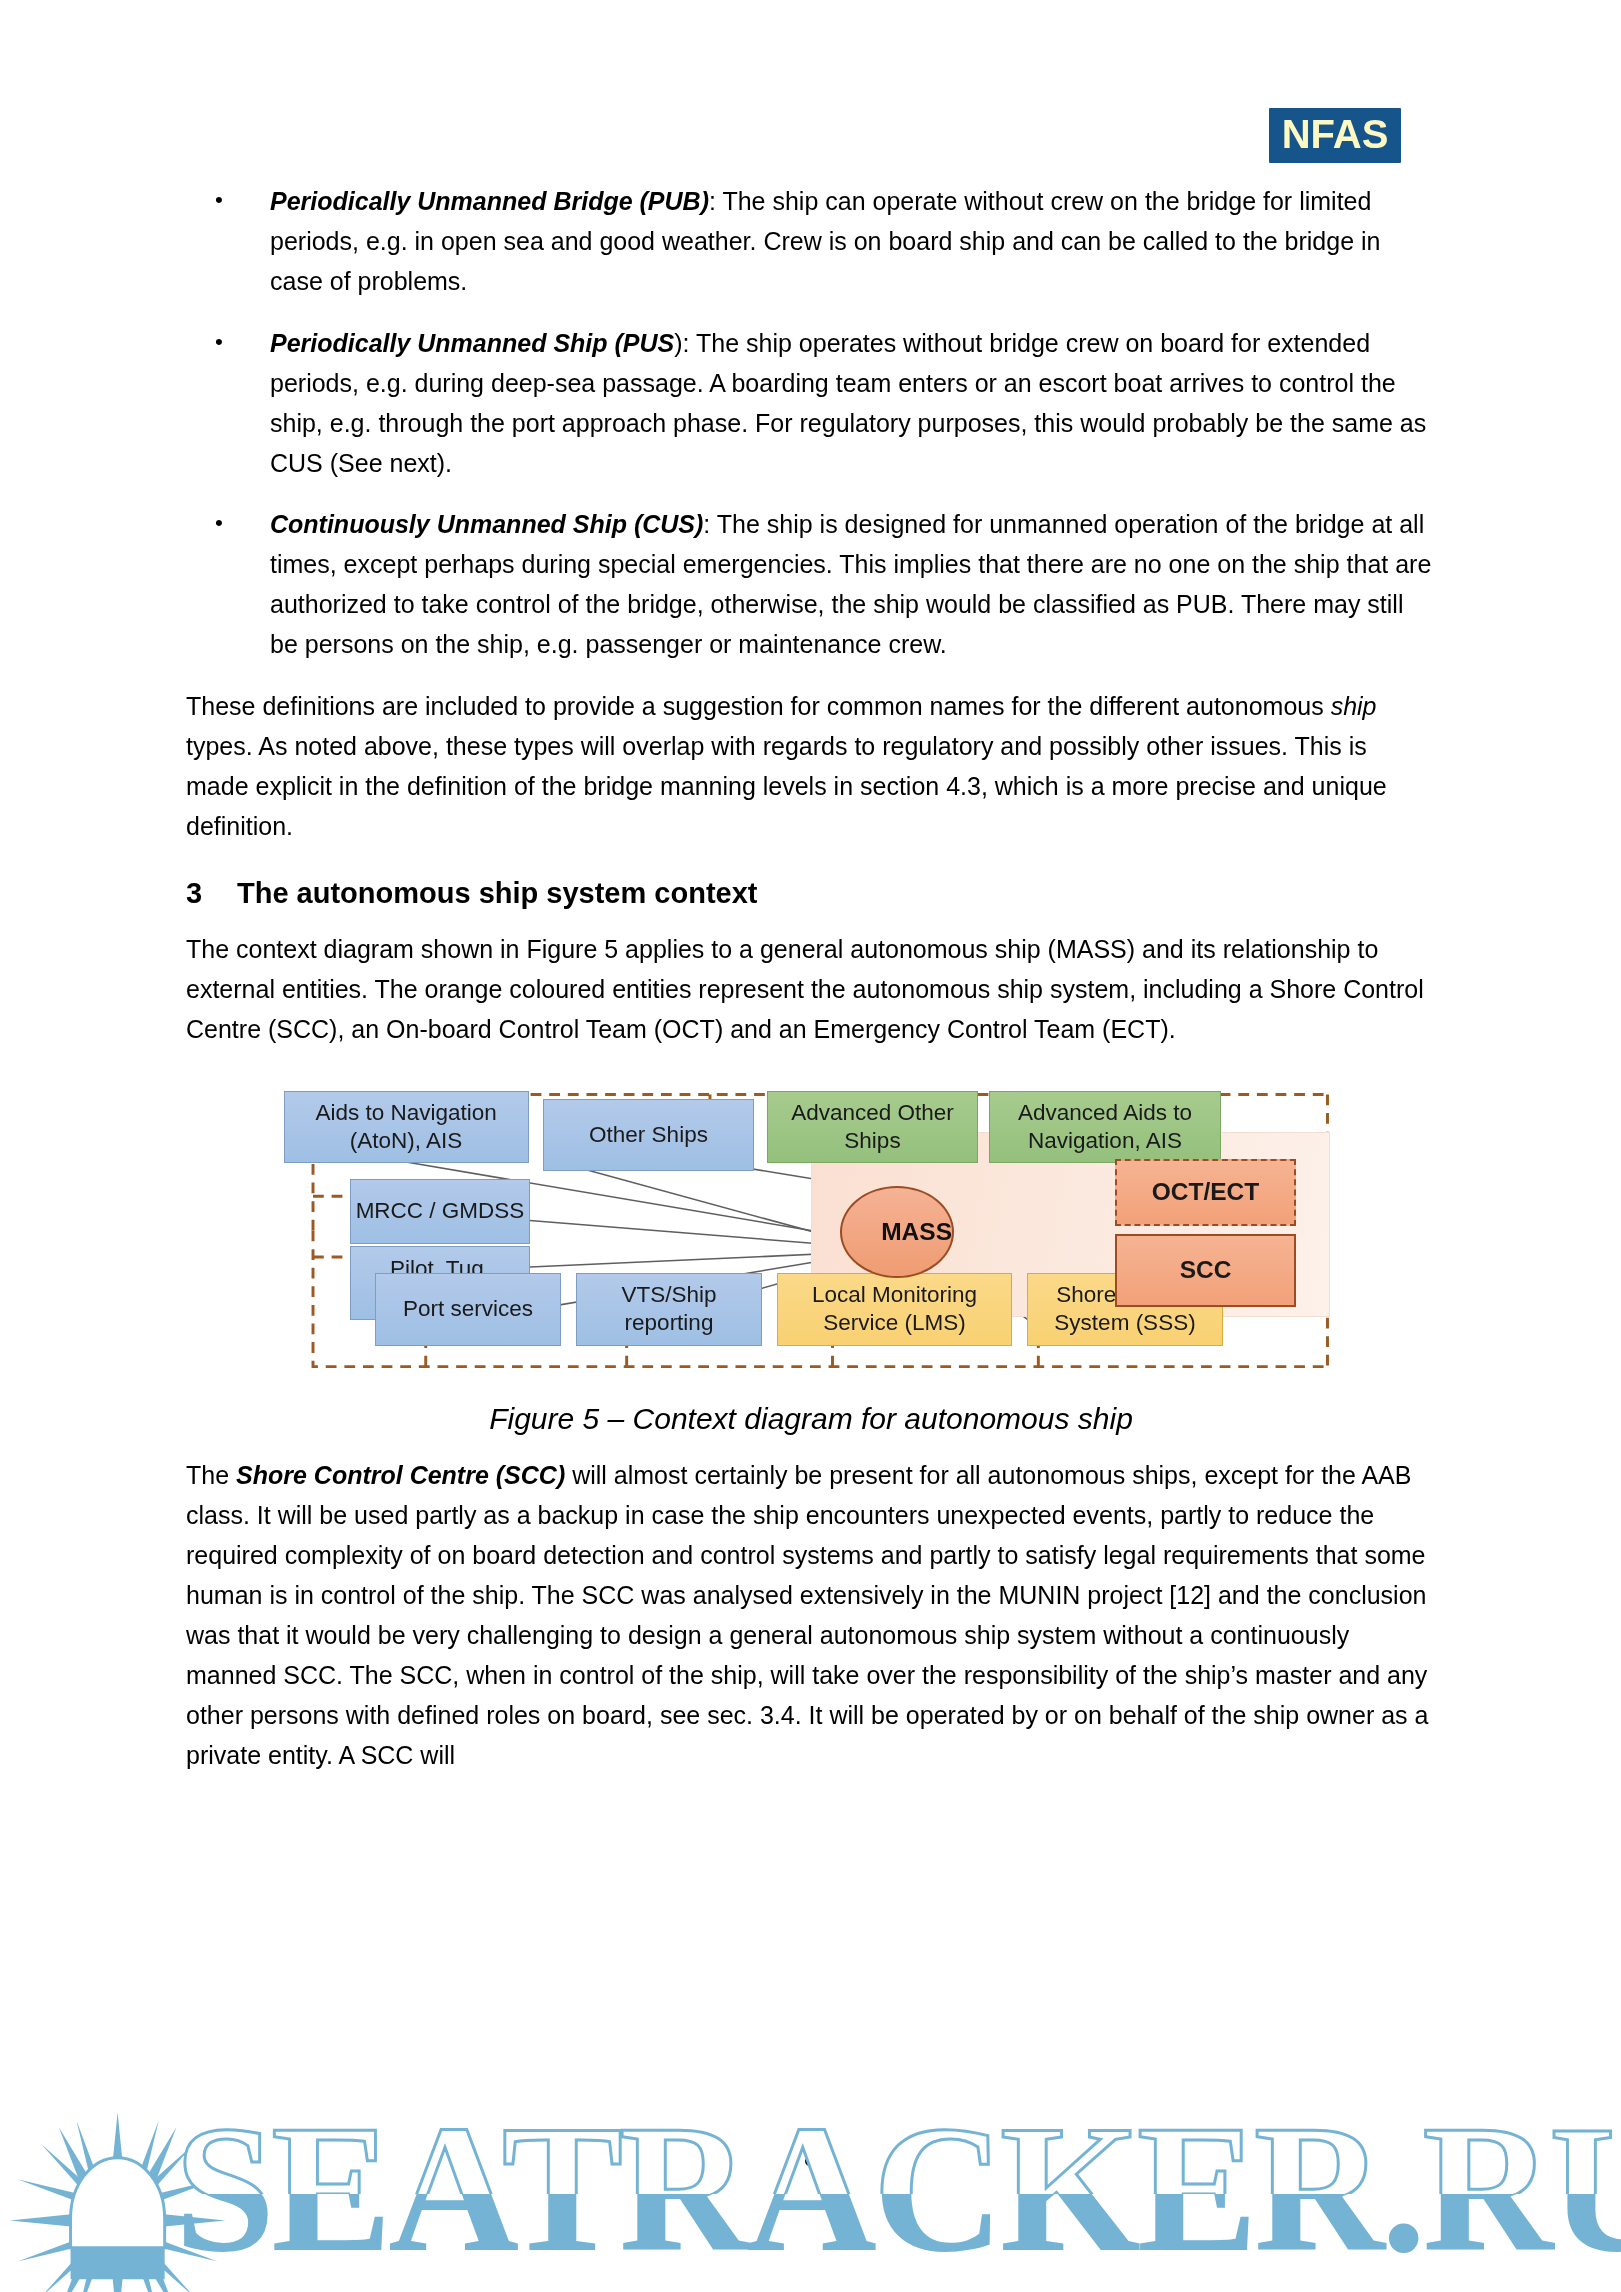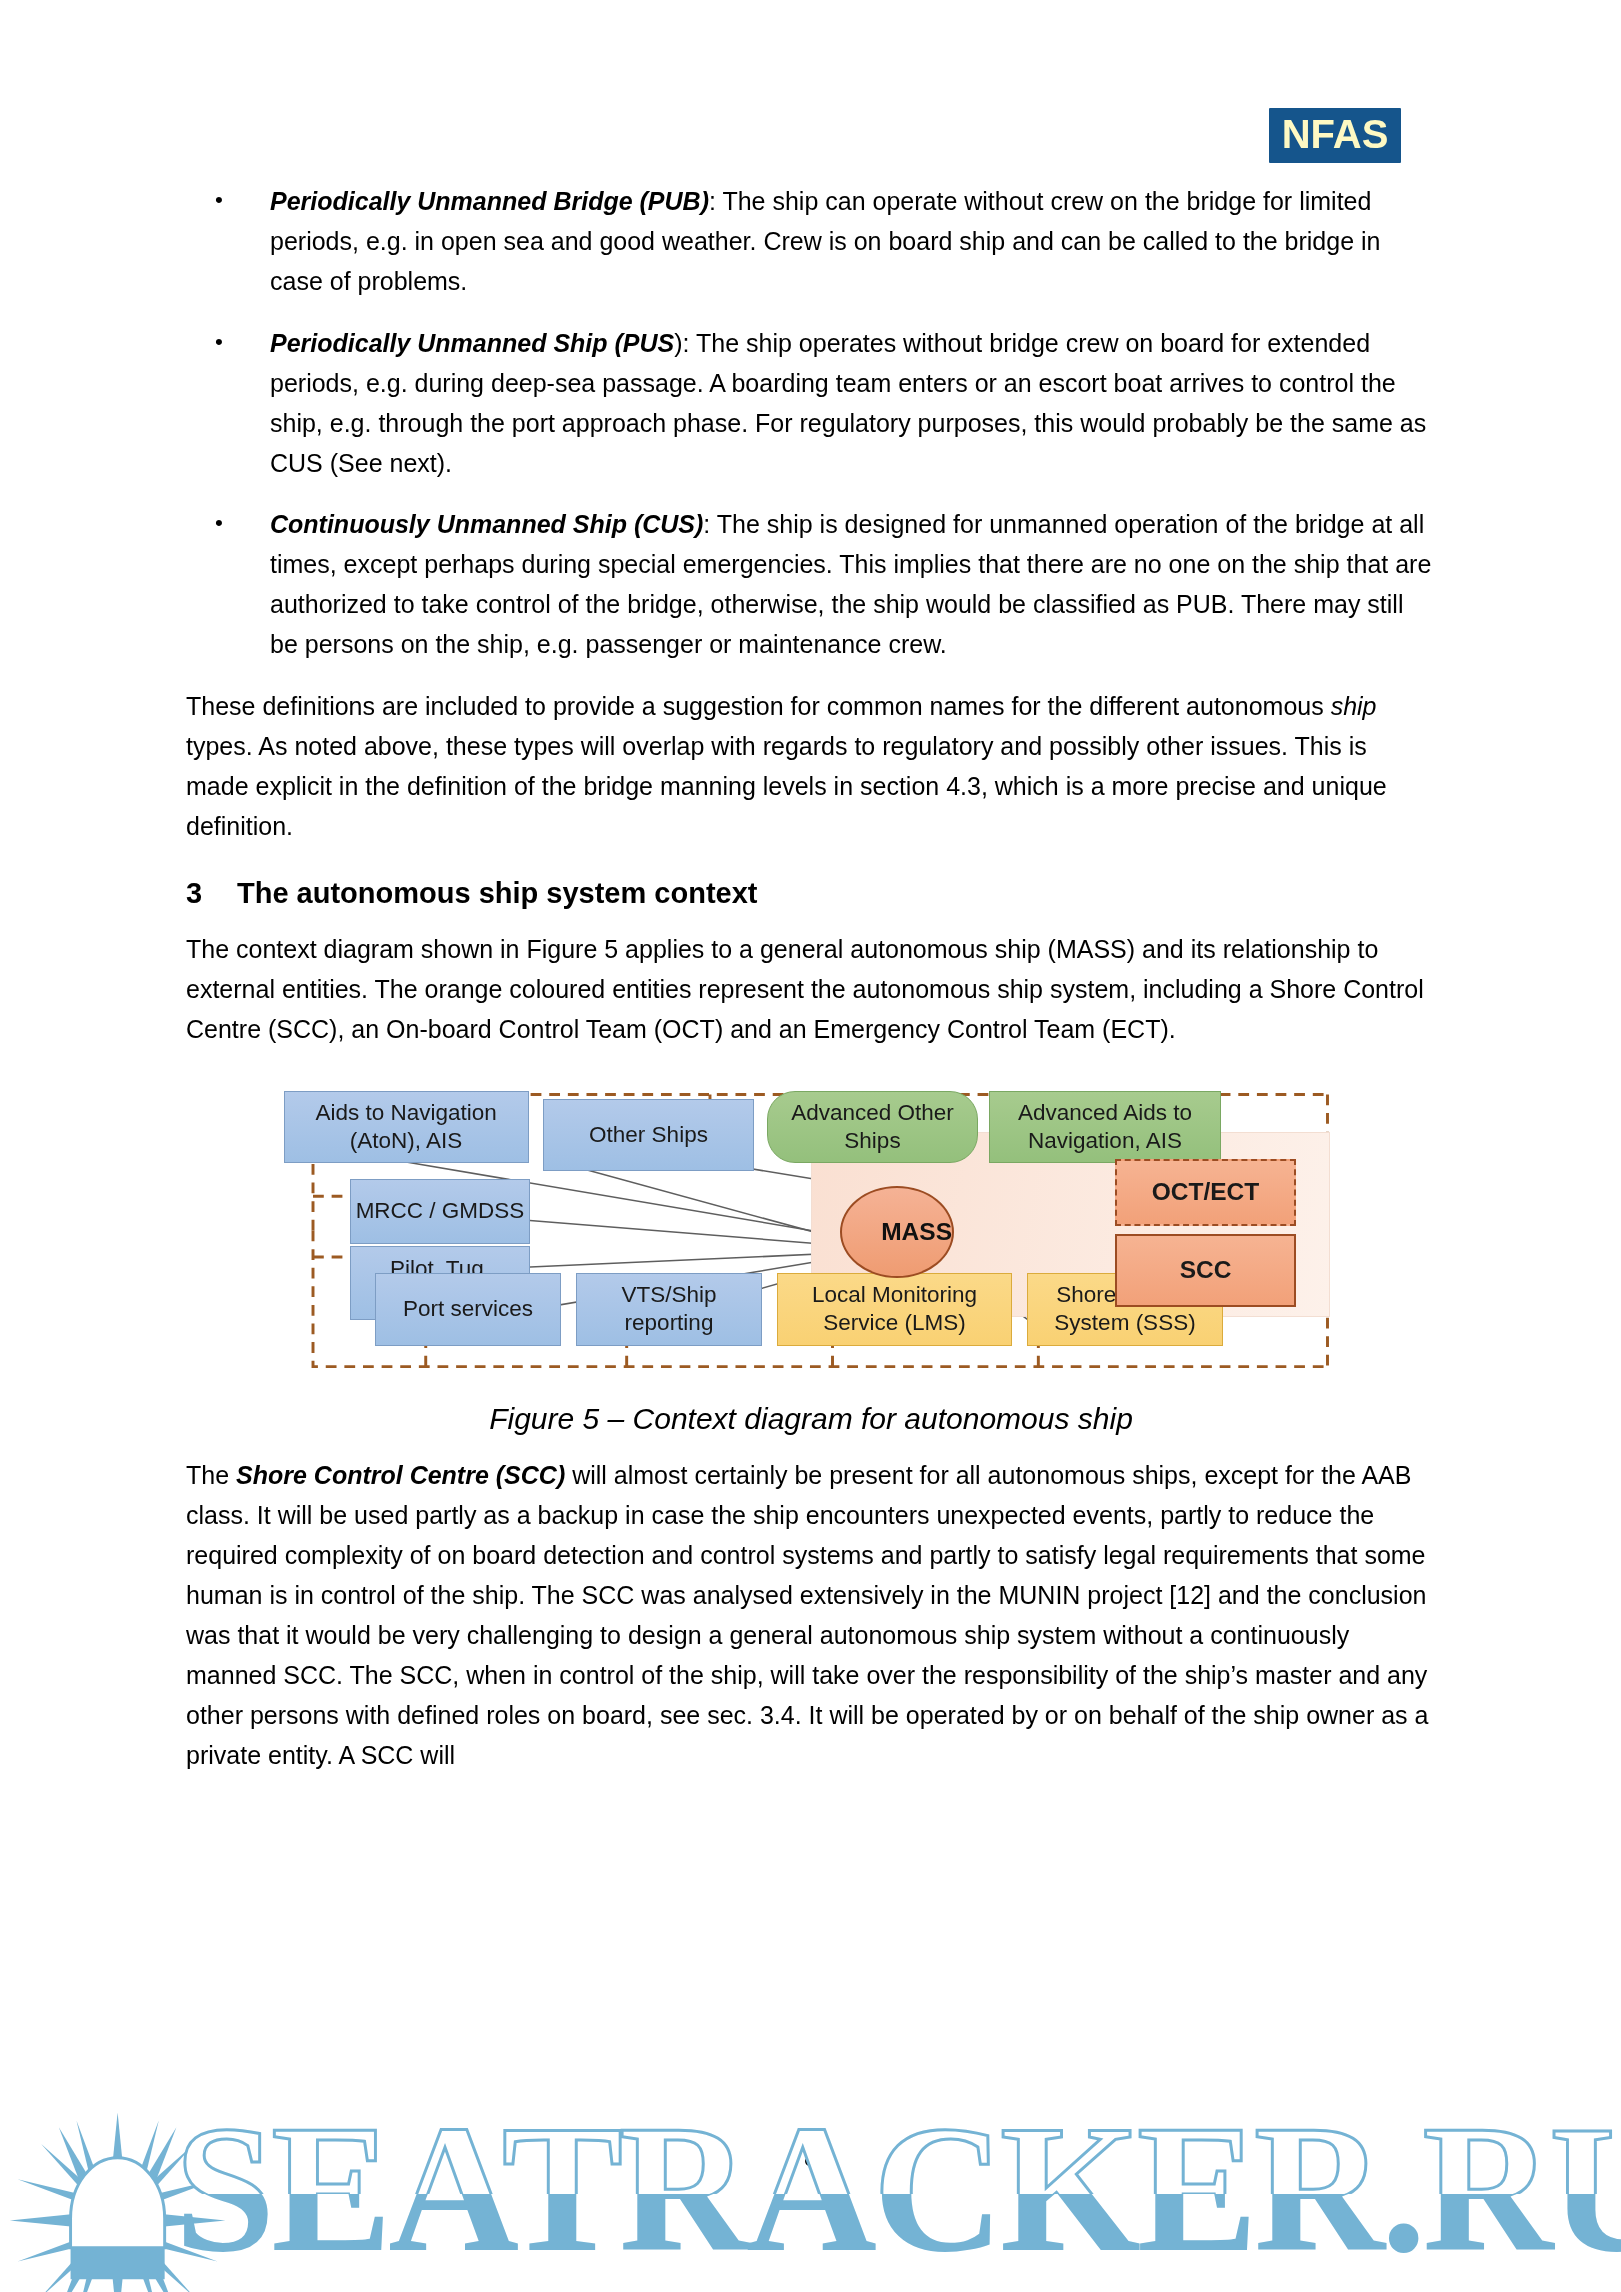--- a/index.html
+++ b/index.html
@@ -282,21 +282,21 @@
         </svg>
 
         <div class="mass-panel" style="left:547px; top:61px; width:517px; height:183px;"></div>
 
         <div class="node blue" style="left:19.6px; top:19.6px; width:245px; height:72px;">
           <span>Aids to Navigation (AtoN), AIS</span>
         </div>
         <div class="node blue" style="left:279px; top:28px; width:211px; height:72px;">
           <span>Other Ships</span>
         </div>
-        <div class="node green" style="left:503px; top:19.6px; width:211px; height:72px;border-radius:28px;">
+        <div class="node green" style="left:503px; top:19.6px; width:211px; height:72px;">
           <span>Advanced Other Ships</span>
         </div>
         <div class="node green" style="left:725px; top:19.6px; width:232px; height:72px;">
           <span>Advanced Aids to Navigation, AIS</span>
         </div>
 
         <div class="node blue" style="left:86px; top:108px; width:180px; height:65px;">
           <span>MRCC / GMDSS</span>
         </div>
         <div class="node blue" style="left:86px; top:175px; width:180px; height:74px;">

